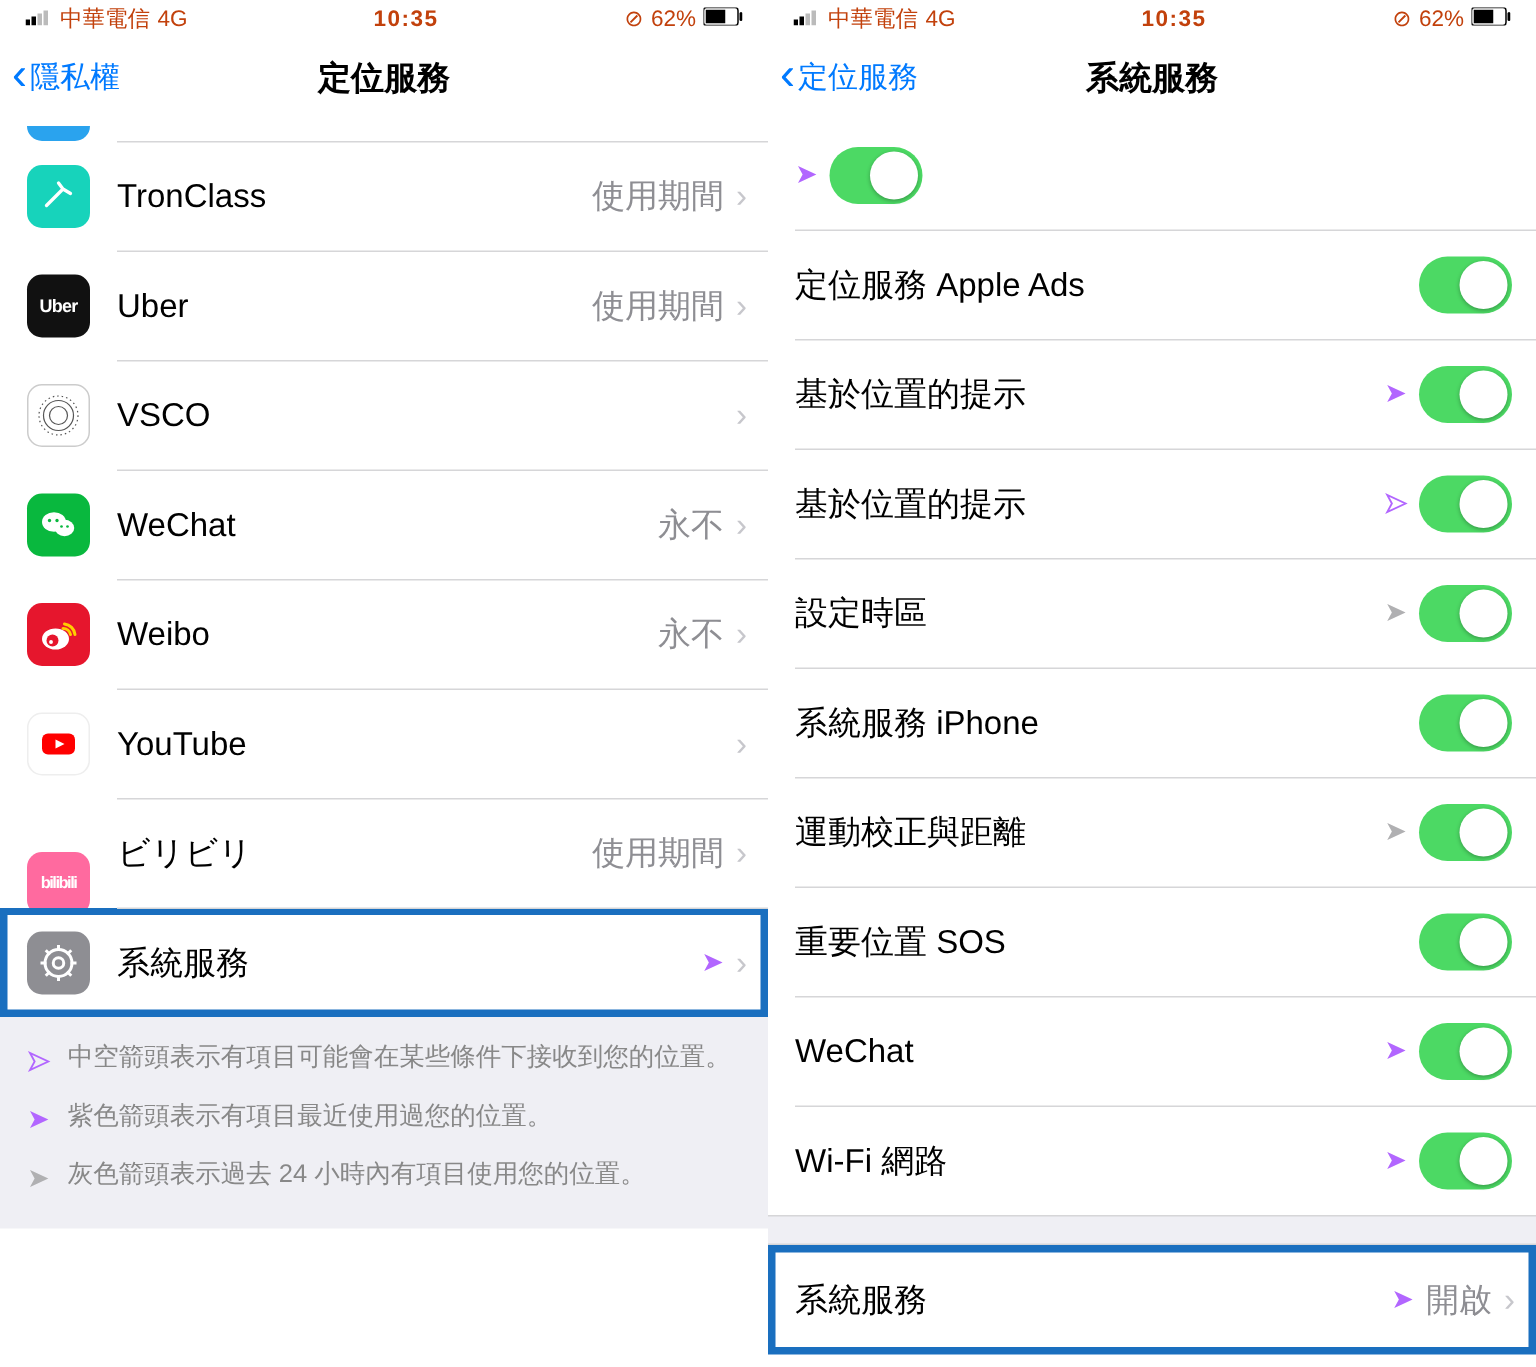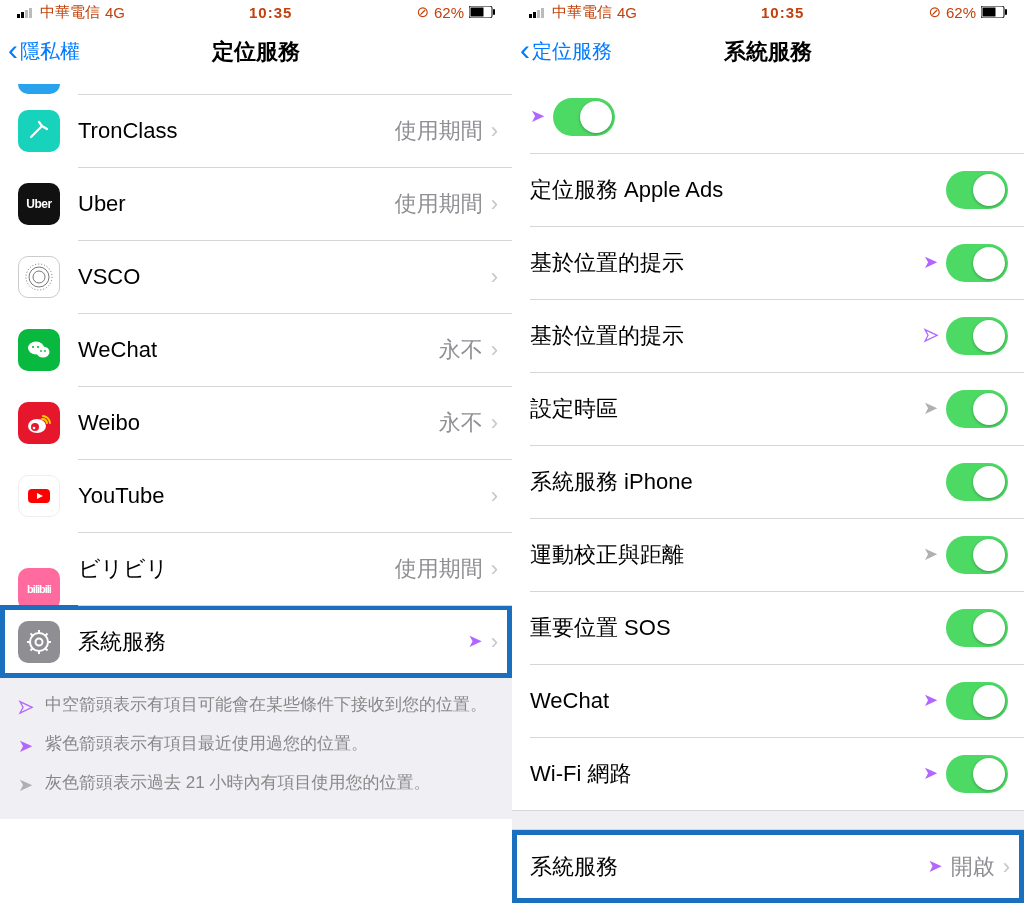--- a/index.html
+++ b/index.html
@@ -351,21 +351,21 @@
       <div class="legend-row">
         <span class="locarrow hollow purple">➤</span>
         <span>中空箭頭表示有項目可能會在某些條件下接收到您的位置。</span>
       </div>
       <div class="legend-row">
         <span class="locarrow purple">➤</span>
         <span>紫色箭頭表示有項目最近使用過您的位置。</span>
       </div>
       <div class="legend-row">
         <span class="locarrow gray">➤</span>
-        <span>灰色箭頭表示過去 21 小時內有項目使用您的位置。</span>
+        <span>灰色箭頭表示過去 24 小時內有項目使用您的位置。</span>
       </div>
     </div>
 
   </div>
 </div>
 
 <div class="phone">
 
   <div class="statusbar">
     <div class="sb-left">

